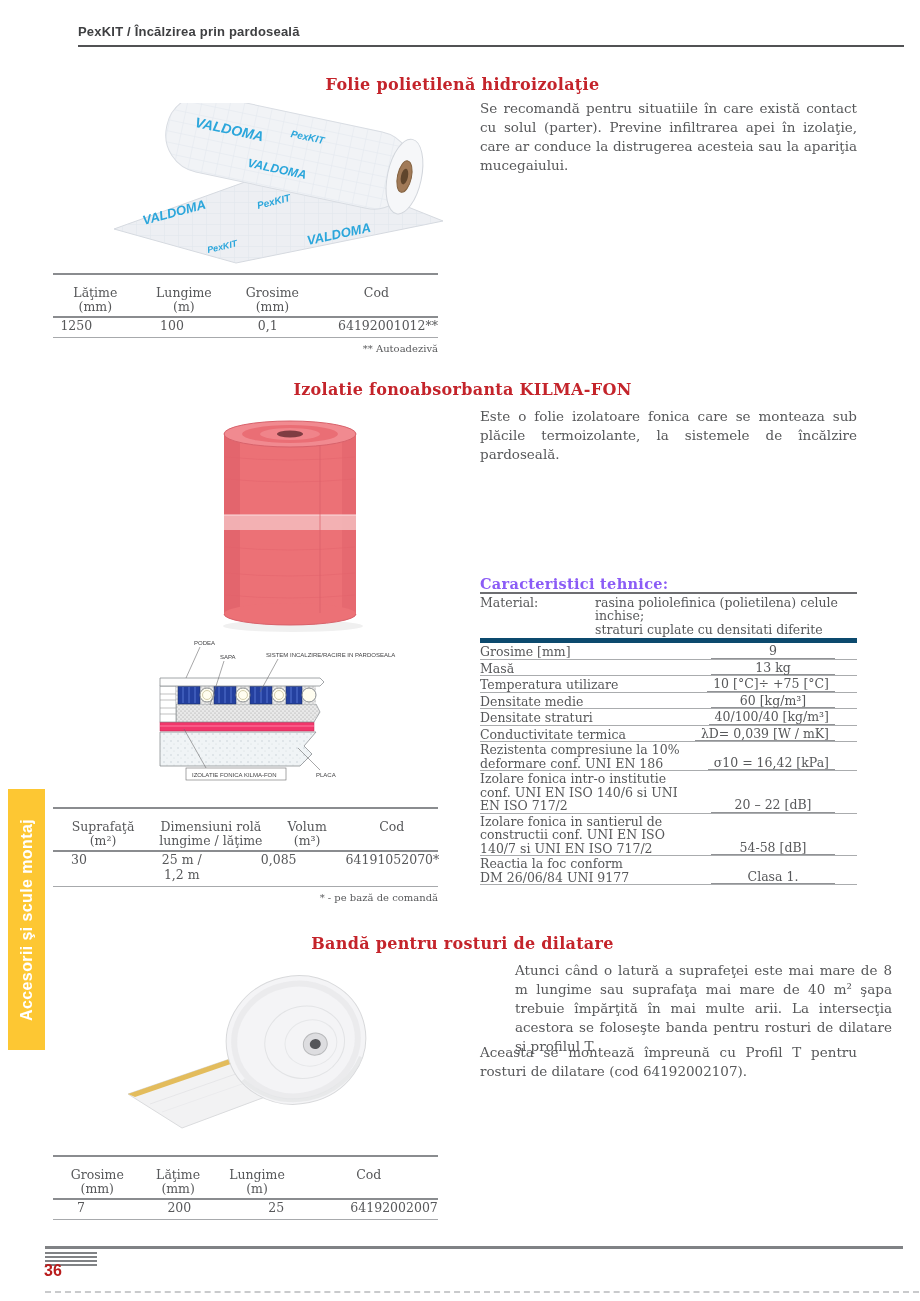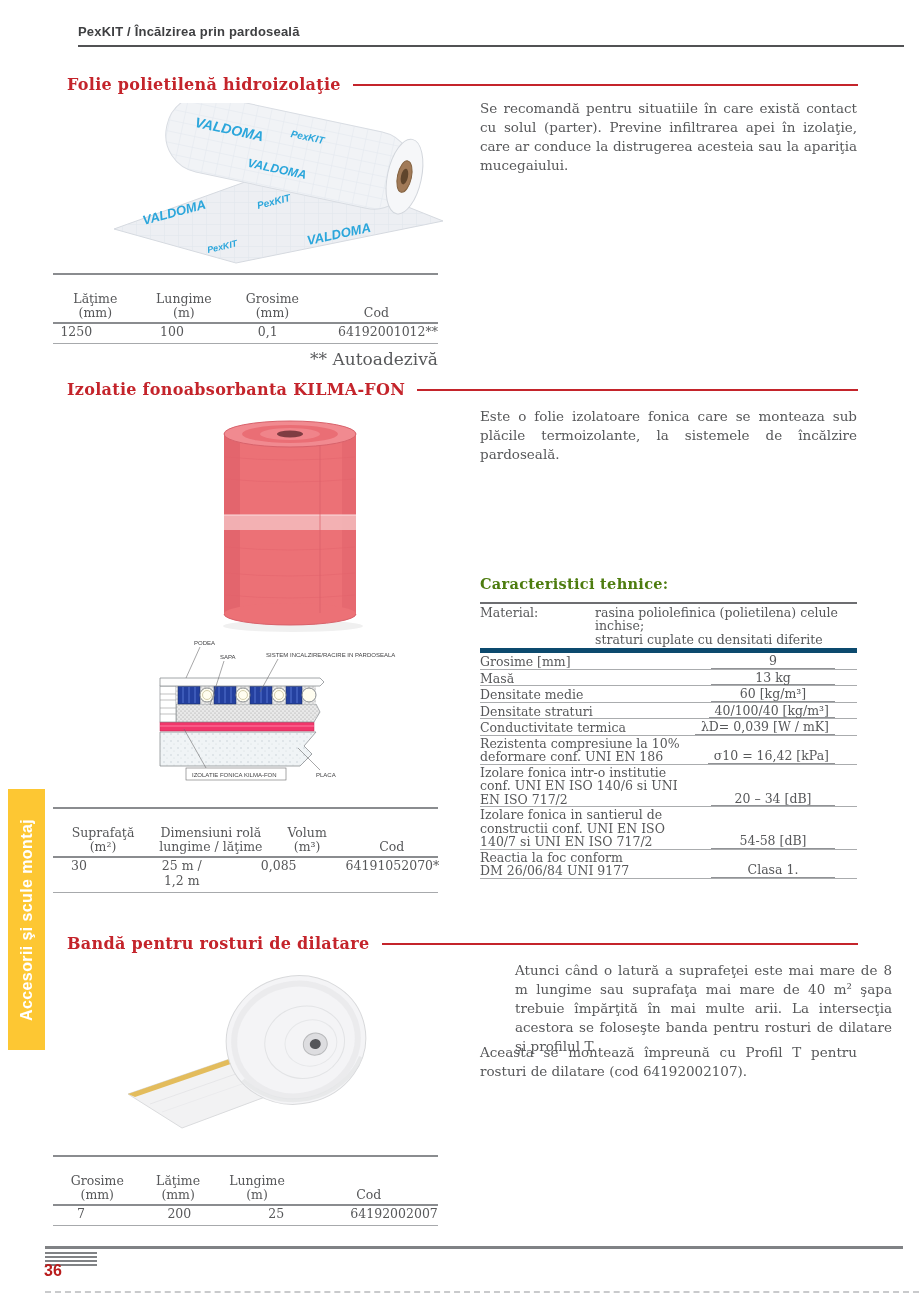--- a/index.html
+++ b/index.html
@@ -10,43 +10,43 @@
   
   .doc-header{
     position:absolute;left:78px;top:24px;width:826px;
     font-family:"Liberation Sans", sans-serif;font-weight:bold;font-size:13px;
     color:#3f4042;letter-spacing:.2px;padding-bottom:6px;
     border-bottom:2px solid #515254;
   }
   
   .sec-head{
     position:absolute;left:67px;width:791px;display:flex;align-items:center;
-    color:#c4242b;font-weight:bold;font-size:16px;letter-spacing:.3px;white-space:nowrap;
+    color:#c4242b;font-weight:bold;font-size:16px;letter-spacing:.3px;white-space:nowrap;flex-direction:column;
   }
   .sec-head .rule{flex:1;height:2px;background:#c4242b;margin-left:12px;}
   
   .desc{
     position:absolute;left:480px;width:377px;font-size:13.5px;line-height:19px;
     text-align:justify;color:#57585a;
   }
   
   .ptable{position:absolute;left:53px;width:385px;font-size:12.5px;color:#57585a;}
-  .t-head{display:flex;border-top:2px solid #8a8c8f;border-bottom:2px solid #8a8c8f;padding:17px 0 2px;align-items:flex-end;}
+  .t-head{display:flex;border-top:2px solid #8a8c8f;border-bottom:2px solid #8a8c8f;padding:11px 0 2px;}
   .t-vals{display:flex;border-bottom:1px solid #a7a9ac;padding:0 0 4px;gap:47px;}
   .t-col{text-align:center;}
   .t-col span{display:block;line-height:14px;}
   .ptable .w1{width:22%;} .ptable .w2{width:24%;} .ptable .w3{width:22%;} .ptable .w4{width:32%;}
   .ptable.t2 .w1{width:26%;} .ptable.t2 .w2{width:30%;} .ptable.t2 .w3{width:20%;} .ptable.t2 .w4{width:24%;}
   .ptable.t3 .w1{width:23%;} .ptable.t3 .w2{width:19%;} .ptable.t3 .w3{width:22%;} .ptable.t3 .w4{width:36%;}
-  .t-note{text-align:right;font-size:17px;padding-top:5px;color:#58595b;}
+  .t-note{text-align:right;font-size:10px;padding-top:5px;color:#58595b;}
   
   .specs{position:absolute;left:480px;top:577px;width:377px;font-size:12.5px;line-height:13.5px;color:#57585a;}
   .specs-title{
-    font-weight:bold;font-size:14.5px;color:#4d7c0f;letter-spacing:.3px;
-    padding-bottom:11px;border-bottom:2px solid #6d6e71;
+    font-weight:bold;font-size:14.5px;color:#8b5cf6;letter-spacing:.3px;
+    padding-bottom:1px;border-bottom:2px solid #6d6e71;
   }
   .mat-row{display:flex;border-bottom:5px solid #0c4a6e;padding:2px 0;gap:42px;}
   .mat-label{width:73px;flex-shrink:0;}
   .mat-value{white-space:pre-line;}
   .spec-row{display:flex;align-items:flex-end;border-bottom:1px solid #aaacae;padding:1px 0 0;justify-content:center;}
   .spec-label{white-space:pre-line;}
   .spec-value{
     white-space:nowrap;text-align:center;min-width:112px;margin-left:auto;margin-right:22px;
     border-bottom:1px solid #919396;padding:0 6px;
   }
@@ -183,41 +183,45 @@
   </div>
   <div class="spec-row">
     <span class="spec-label">Grosime [mm]</span>
     <span class="spec-value">9</span>
   </div>
   <div class="spec-row">
     <span class="spec-label">Masă</span>
     <span class="spec-value">13 kg</span>
   </div>
   <div class="spec-row">
+    <span class="spec-label">Temperatura utilizare</span>
+    <span class="spec-value">10 [°C]÷ +75 [°C]</span>
+  </div>
+  <div class="spec-row">
     <span class="spec-label">Densitate medie</span>
     <span class="spec-value">60 [kg/m³]</span>
   </div>
   <div class="spec-row">
     <span class="spec-label">Densitate straturi</span>
     <span class="spec-value">40/100/40 [kg/m³]</span>
   </div>
   <div class="spec-row">
     <span class="spec-label">Conductivitate termica</span>
     <span class="spec-value">λD= 0,039 [W / mK]</span>
   </div>
   <div class="spec-row">
     <span class="spec-label">Rezistenta compresiune la 10%
 deformare conf. UNI EN 186</span>
     <span class="spec-value">σ10 = 16,42 [kPa]</span>
   </div>
   <div class="spec-row">
     <span class="spec-label">Izolare fonica intr-o institutie
 conf. UNI EN ISO 140/6 si UNI
 EN ISO 717/2</span>
-    <span class="spec-value">20 – 34 [dB]</span>
+    <span class="spec-value">20 – 22 [dB]</span>
   </div>
   <div class="spec-row">
     <span class="spec-label">Izolare fonica in santierul de
 constructii conf. UNI EN ISO
 140/7 si UNI EN ISO 717/2</span>
     <span class="spec-value">54-58 [dB]</span>
   </div>
   <div class="spec-row">
     <span class="spec-label">Reactia la foc conform
 DM 26/06/84 UNI 9177</span>
@@ -317,20 +321,21 @@
         <span>Cod</span>
         <span></span>
       </div>
   </div>
   <div class="t-vals">
     <div class="t-col w1">30</div>
     <div class="t-col w2">25 m / 1,2 m</div>
     <div class="t-col w3">0,085</div>
     <div class="t-col w4">64191052070*</div>
   </div>
+  <div class="t-note">* - pe bază de comandă</div>
 </div>
 
 <div class="sidebar">
   <div class="sidebar-text">Accesorii şi scule montaj</div>
 </div>
 
 <div class="sec-head" style="top:934px;">
   <span>Bandă pentru rosturi de dilatare</span>
   <span class="rule"></span>
 </div>

